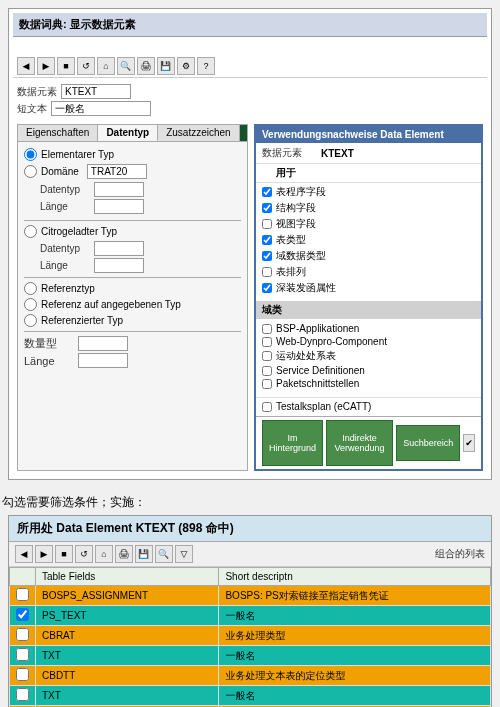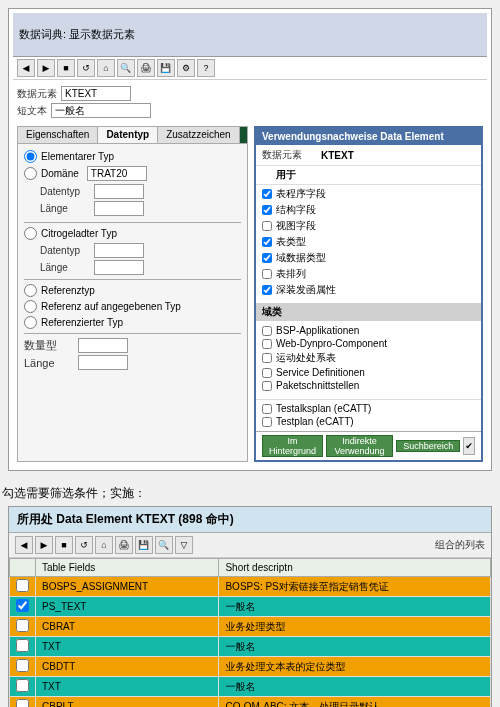--- a/index.html
+++ b/index.html
@@ -15,26 +15,26 @@
     
     .top-section {
       background: #fff;
       margin: 8px;
       border: 1px solid #999;
       padding: 4px;
     }
 
     .top-title-bar {
       background: #d0d8e8;
-      padding: 14px 6px;
+      padding: 4px 6px;
       font-size: 11px;
-      font-weight: normal;
+      font-weight: bold;
       color: #000;
       border-bottom: 1px solid #999;
-      margin-bottom: 0;
+      margin-bottom: 18px;
     }
 
     .top-toolbar {
       display: flex;
       align-items: center;
       gap: 2px;
       padding: 2px 4px;
       border-bottom: 1px solid #ccc;
       margin-bottom: 4px;
     }
@@ -224,21 +224,21 @@
       padding: 2px 6px;
       font-size: 10px;
       font-weight: bold;
       margin: 2px 0;
     }
 
     .green-btn {
       background: #4a8c4a;
       color: #fff;
       border: 1px solid #2a6a2a;
-      padding: 0 6px;
+      padding: 12px 6px;
       font-size: 9px;
       cursor: pointer;
     }
 
     
     .instruction-text {
       padding: 6px 2px 4px;
       font-size: 12px;
       color: #000;
     }
@@ -479,24 +479,20 @@
         </div>
         <div class="checkbox-item">
           <input type="checkbox" style="">
           <span>Paketschnittstellen</span>
         </div>
       </div>
       <div class="checkbox-list" style="margin-top:4px; border-top:1px solid #ddd; padding-top:3px;">
         <div class="checkbox-item">
           <input type="checkbox" style="">
           <span>Testalksplan (eCATT)</span>
-        </div>
-        <div class="checkbox-item">
-          <input type="checkbox" style="">
-          <span>Testplan (eCATT)</span>
         </div>
       </div>
       <div class="right-panel-footer">
         <button class="green-btn">Im Hintergrund</button>
         <button class="green-btn">Indirekte Verwendung</button>
         <button class="green-btn">Suchbereich</button>
         <button class="toolbar-btn">✔</button>
 
       </div>
     </div>

